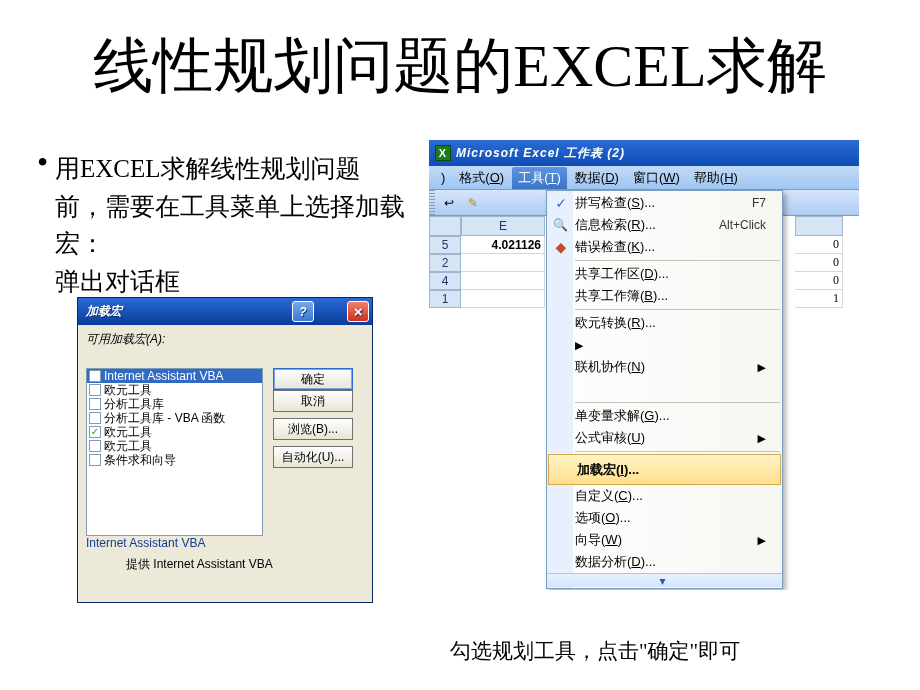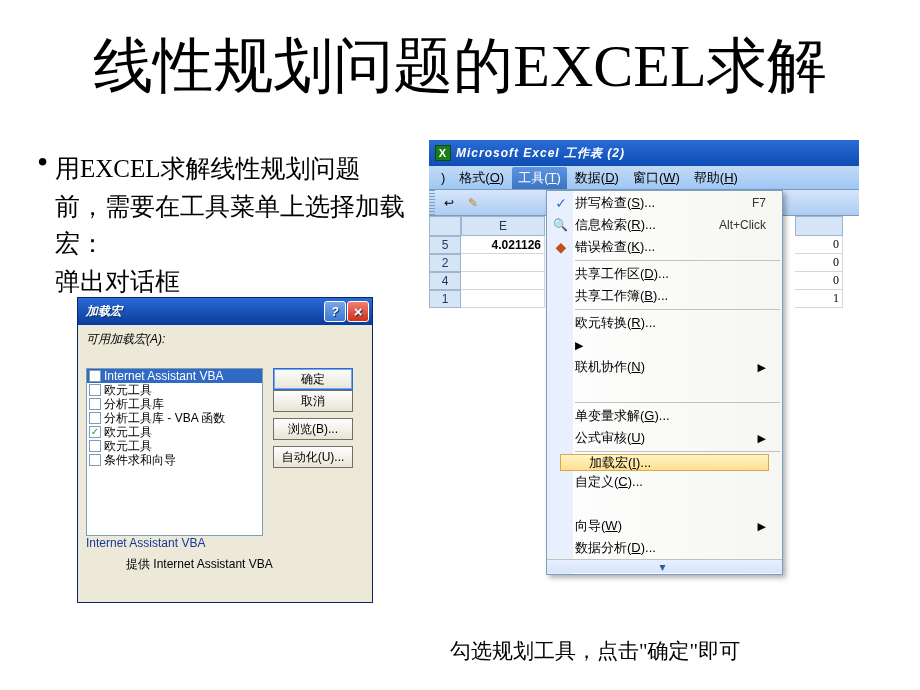--- a/index.html
+++ b/index.html
@@ -58,20 +58,21 @@
   .addin-titlebar {
     height: 27px;
     background: linear-gradient(to bottom,#2a6bd6,#0a3b9a);
     display: flex;
     align-items: center;
     padding-left: 8px;
     color: #fff;
     font-weight: bold;
     font-style: italic;
     text-shadow: 1px 1px 1px #083070;
+    gap: 32px;
   }
   .addin-titlebar .spacer { flex: 1; }
   .tb-btn {
     width: 22px; height: 21px;
     margin: 0 1px 0 0;
     border: 1px solid #fff;
     border-radius: 3px;
     display: flex; align-items: center; justify-content: center;
     font-family: Arial, sans-serif;
   }
@@ -203,21 +204,21 @@
     padding: 0 16px 0 4px;
     position:relative;
   }
   .menu-item .ico{width:20px;height:18px;display:flex;align-items:center;justify-content:center;font-size:14px;margin-right:4px;}
   .menu-item .lbl{flex:1; white-space:nowrap;}
   .menu-item .lbl .u{text-decoration:underline;}
   .menu-item .sc{color:#333;font-size:12px;}
   .menu-item .arrow{font-size:11px;color:#000;}
   .menu-item.highlight{
     background: linear-gradient(#fff4c7,#ffdf8e);
-    border:1px solid #d6a84f; height:17px; margin:0 13px;
+    border:1px solid #d6a84f; height:31px; margin:0 1px;font-weight:bold;
   }
   .menu-sep{height:1px;background:#c5c2b8;margin:2px 2px 2px 28px;}
   .menu-footer{
     height:14px;
     background: linear-gradient(#e8f0fd,#d5e5fb);
     display:flex;align-items:center;justify-content:center;
     color:#315aa0;font-size:12px;letter-spacing:4px;
     border-top:1px solid #c5c2b8;
   }
 </style>
@@ -383,20 +384,21 @@
       <div class="menu-item highlight">
         <span class="ico"></span>
         <span class="lbl">加载宏(<span class="u">I</span>)...</span>
       </div>
       <div class="menu-item">
         <span class="ico"></span>
         <span class="lbl">自定义(<span class="u">C</span>)...</span>
       </div>
       <div class="menu-item">
         <span class="ico"></span>
+        <span class="lbl">选项(<span class="u">O</span>)...</span>
       </div>
       <div class="menu-item">
         <span class="ico"></span>
         <span class="lbl">向导(<span class="u">W</span>)</span>
         <span class="arrow">▶</span>
       </div>
       <div class="menu-item">
         <span class="ico"></span>
         <span class="lbl">数据分析(<span class="u">D</span>)...</span>
       </div>

